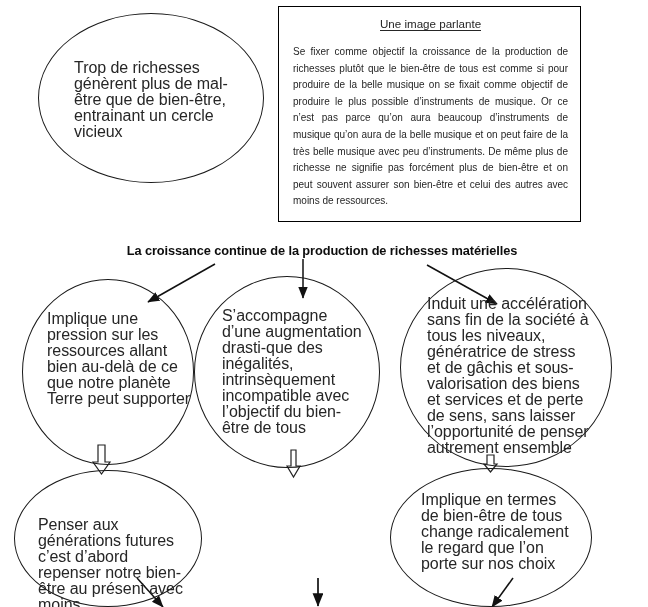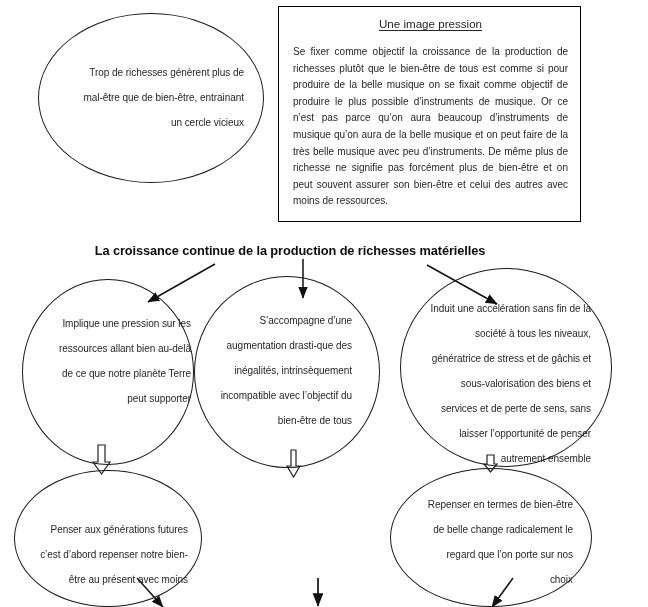--- a/index.html
+++ b/index.html
@@ -16,26 +16,25 @@
 
   .node{position:absolute;box-sizing:border-box;}
 
   .ellipse{
     border:1.4px solid #1a1a1a;
     border-radius:50%;
     background:transparent;
   }
   .node-text{
     position:absolute;
-    font-size:10px;
-    line-height:25px;
+    font-size:16px;
+    line-height:16px;
     color:#262626;
     white-space:pre-line;
     letter-spacing:-0.05px;
-    text-align:right;
   }
 
   
   #ell-top{left:38px;top:13px;width:226px;height:170px;}
   #ell-top .node-text{left:35px;top:46px;width:170px;}
 
   
   #textbox{
     left:278px;top:6px;width:303px;height:216px;
     border:1.3px solid #000000;
@@ -55,28 +54,29 @@
     text-align:justify;text-justify:inter-word;
     color:#262626;
   }
 
   
   #heading{
     position:absolute;left:0px;top:243px;width:580px;
     text-align:center;
     font-size:12.8px;font-weight:bold;color:#0d0d0d;
     letter-spacing:-0.1px;
+    padding-left:32px;
   }
 
   
   #circ-1{left:22px;top:279px;width:172px;height:186px;}
   #circ-1 .node-text{left:24px;top:31px;width:144px;}
 
   #circ-2{left:194px;top:276px;width:186px;height:192px;}
-  #circ-2 .node-text{left:11px;top:31px;width:146px;}
+  #circ-2 .node-text{left:27px;top:31px;width:146px;}
 
   #circ-3{left:400px;top:268px;width:212px;height:199px;}
   #circ-3 .node-text{left:26px;top:27px;width:164px;}
 
   
   #ell-b1{left:14px;top:470px;width:188px;height:137px;}
   #ell-b1 .node-text{left:23px;top:23px;width:150px;margin-top:23px;}
 
   #ell-b2{left:208px;top:475px;width:172px;height:127px;}
   #ell-b2 .node-text{left:26px;top:24px;width:130px;}
@@ -117,21 +117,21 @@
     <line x1="137" y1="578" x2="163" y2="607" stroke="#111111" stroke-width="1.5" marker-end="url(#arrowhead)"></line>
     <line x1="318" y1="578" x2="318" y2="606" stroke="#111111" stroke-width="1.7" marker-end="url(#arrowhead)"></line>
     <line x1="513" y1="578" x2="492" y2="607" stroke="#111111" stroke-width="1.5" marker-end="url(#arrowhead)"></line>
   </svg>
 
   <div class="node ellipse" id="ell-top">
     <div class="node-text">Trop de richesses génèrent plus de mal-être que de bien-être, entrainant un cercle vicieux</div>
   </div>
 
   <div class="node" id="textbox">
-    <div class="tb-title"><span>Une image pression</span></div>
+    <div class="tb-title"><span>Une image parlante</span></div>
     <div class="tb-body">Se fixer comme objectif la croissance de la production de richesses plutôt que le bien-être de tous est comme si pour produire de la belle musique on se fixait comme objectif de produire le plus possible d’instruments de musique. Or ce n’est pas parce qu’on aura beaucoup d’instruments de musique qu’on aura de la belle musique et on peut faire de la très belle musique avec peu d’instruments. De même plus de richesse  ne signifie pas forcément plus de bien-être et on peut souvent assurer son bien-être et celui des autres avec moins de ressources.</div>
   </div>
 
   <div id="heading">La croissance continue de la production de richesses matérielles</div>
 
   <div class="node ellipse" id="circ-1">
     <div class="node-text"> Implique une pression sur les ressources allant bien au-delà de ce que notre planète Terre peut supporter</div>
   </div>
 
   <div class="node ellipse" id="circ-2">
@@ -141,16 +141,16 @@
   <div class="node ellipse" id="circ-3">
     <div class="node-text">Induit une accélération sans fin de la société à tous les niveaux, génératrice de stress et de gâchis et sous-valorisation des biens et services et de perte de sens, sans laisser l’opportunité de penser autrement ensemble</div>
   </div>
 
   <div class="node ellipse" id="ell-b1">
     <div class="node-text">Penser aux générations futures c’est d’abord repenser notre bien-être au présent avec moins</div>
   </div>
 
 
   <div class="node ellipse" id="ell-b3">
-    <div class="node-text">Repenser en termes de bien-être de belle change radicalement le regard que l’on porte sur nos choix</div>
+    <div class="node-text">Implique en termes de bien-être de tous change radicalement le regard que l’on porte sur nos choix</div>
   </div>
 
 </div>
 
 </body></html>

